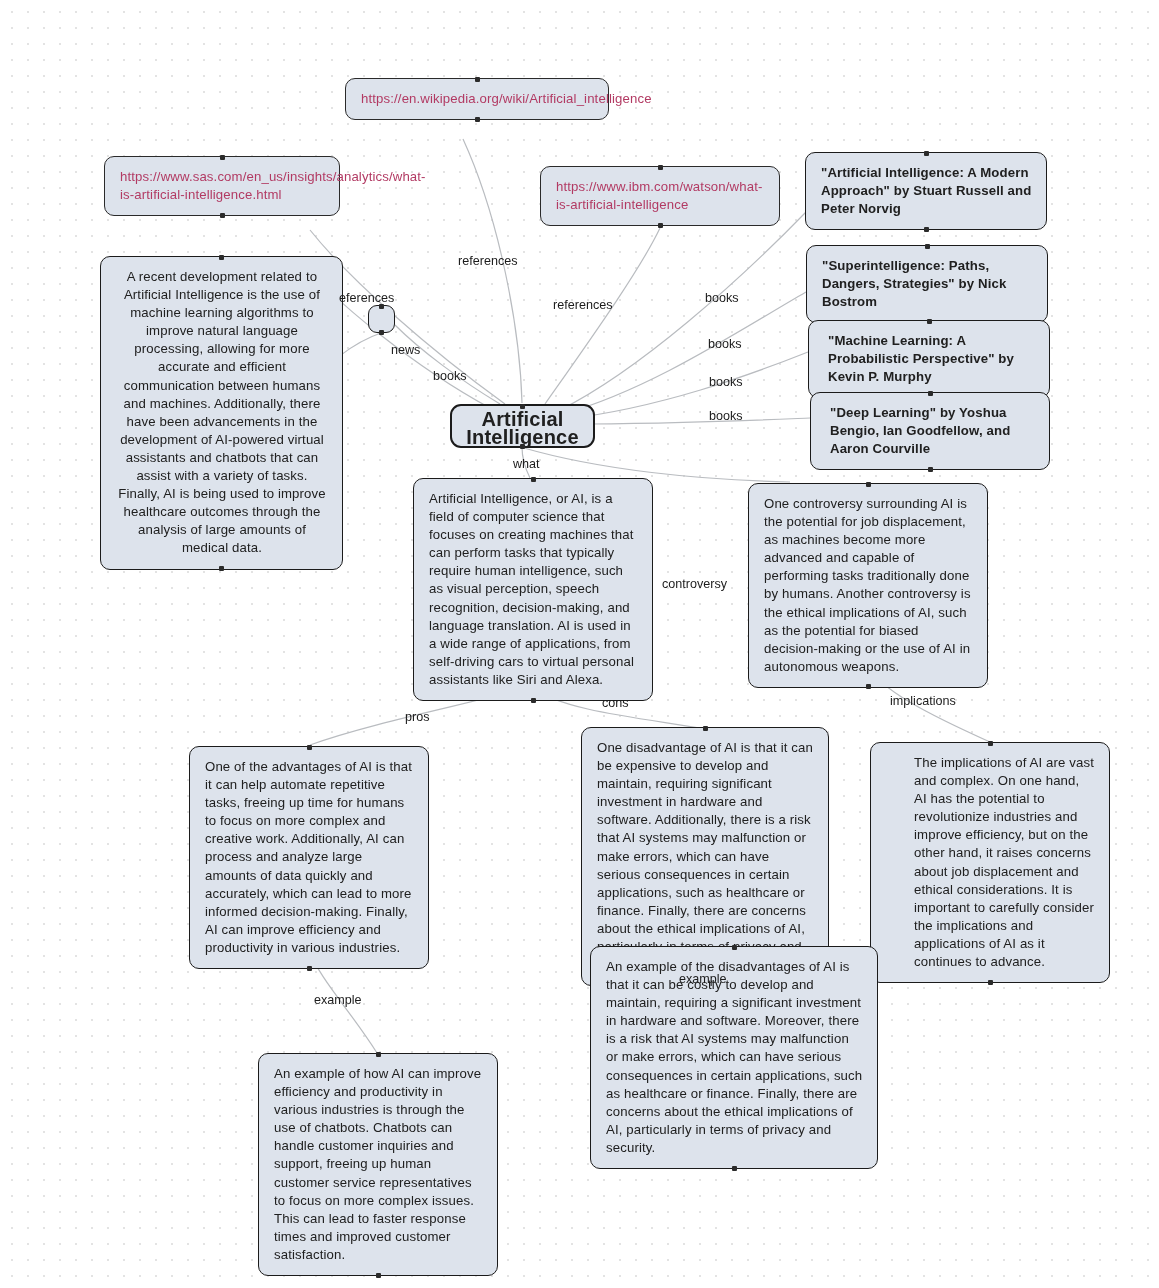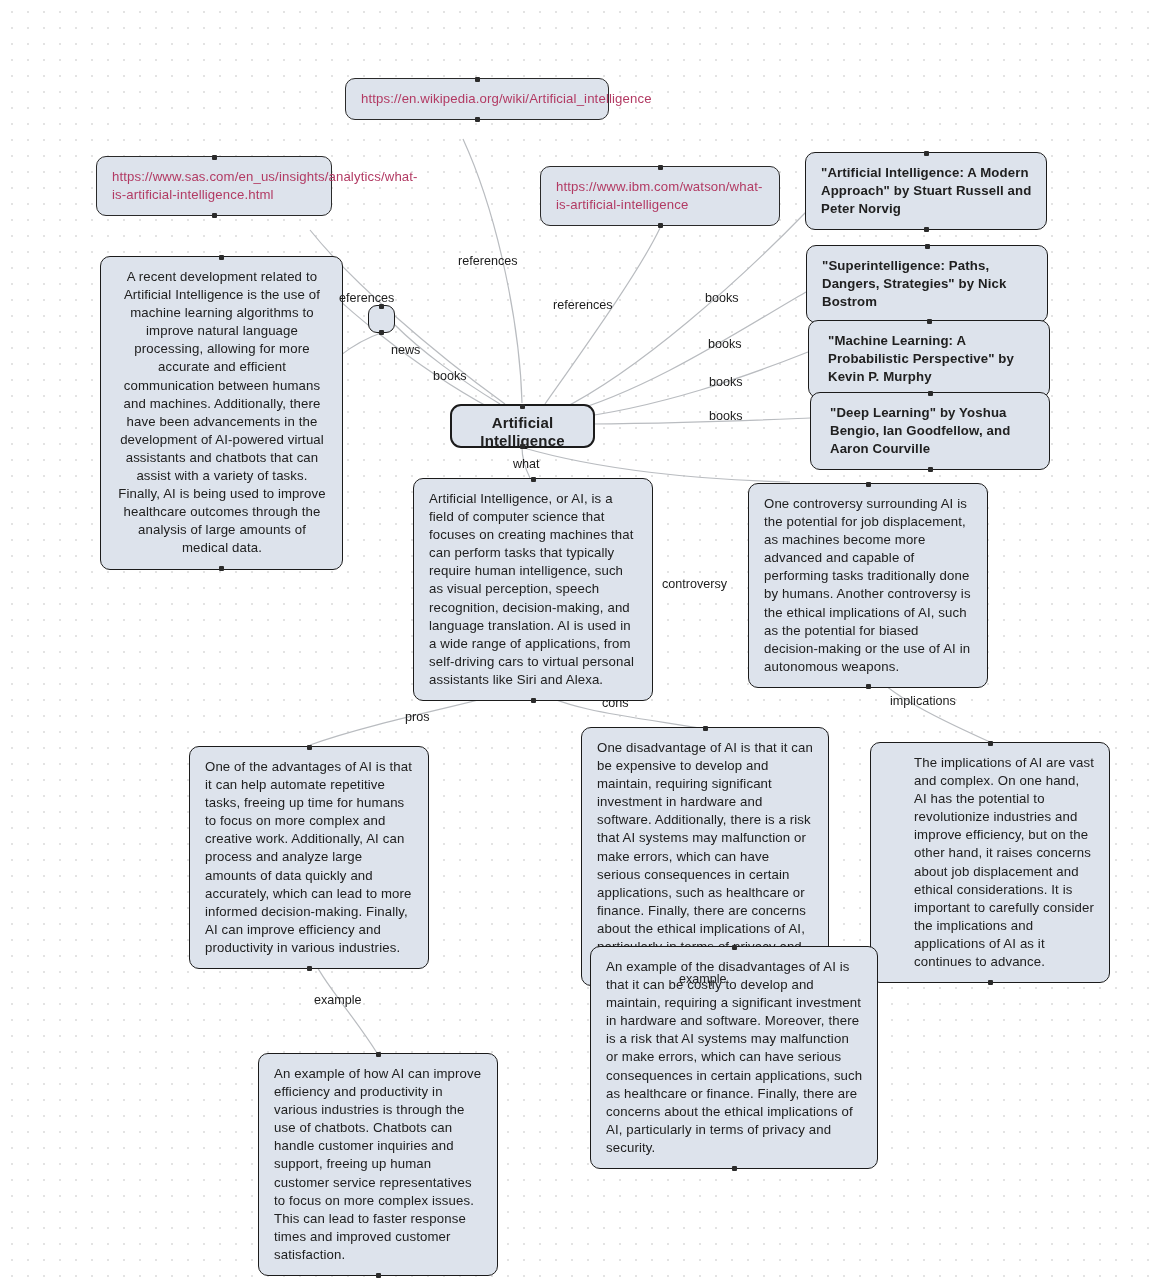--- a/index.html
+++ b/index.html
@@ -36,25 +36,25 @@
     line-height: 18.1px;
     padding: 11px 14px 11px 15px;
     letter-spacing: 0.01em;
   }
   .node.url {
     color: #b23a63;
     border-color: #2a2a2a;
   }
   .node.central {
     font-weight: bold;
-    font-size: 15px;
+    font-size: 20px;
     text-align: center;
-    padding: 8px;
+    padding: 0;
     display: flex;
-    align-items: flex-start;
+    align-items: flex-end;
     justify-content: center;
     border-width: 2px;
     border-radius: 11px;
   }
   .node.tiny {
     padding: 0;
     border-radius: 9px;
   }
   .node.bold {
     font-weight: bold;
@@ -122,21 +122,21 @@
       <path d="M701,960 C703,980 706,990 708,1003"></path>
     </g>
   </svg>
 
   <div class="node url" style="left:345px; top:78px; width:264px;">
     <span class="port top"></span>
     <span>https://en.wikipedia.org/wiki/Artificial_intelligence</span>
     <span class="port bottom"></span>
   </div>
 
-  <div class="node url" style="left:96px; top:156px; width:236px;">
+  <div class="node url" style="left:104px; top:156px; width:236px;">
     <span class="port top"></span>
     <span>https://www.sas.com/en_us/insights/analytics/what-is-artificial-intelligence.html</span>
     <span class="port bottom"></span>
   </div>
 
   <div class="node url" style="left:540px; top:166px; width:240px;">
     <span class="port top"></span>
     <span>https://www.ibm.com/watson/what-is-artificial-intelligence</span>
     <span class="port bottom"></span>
   </div>

